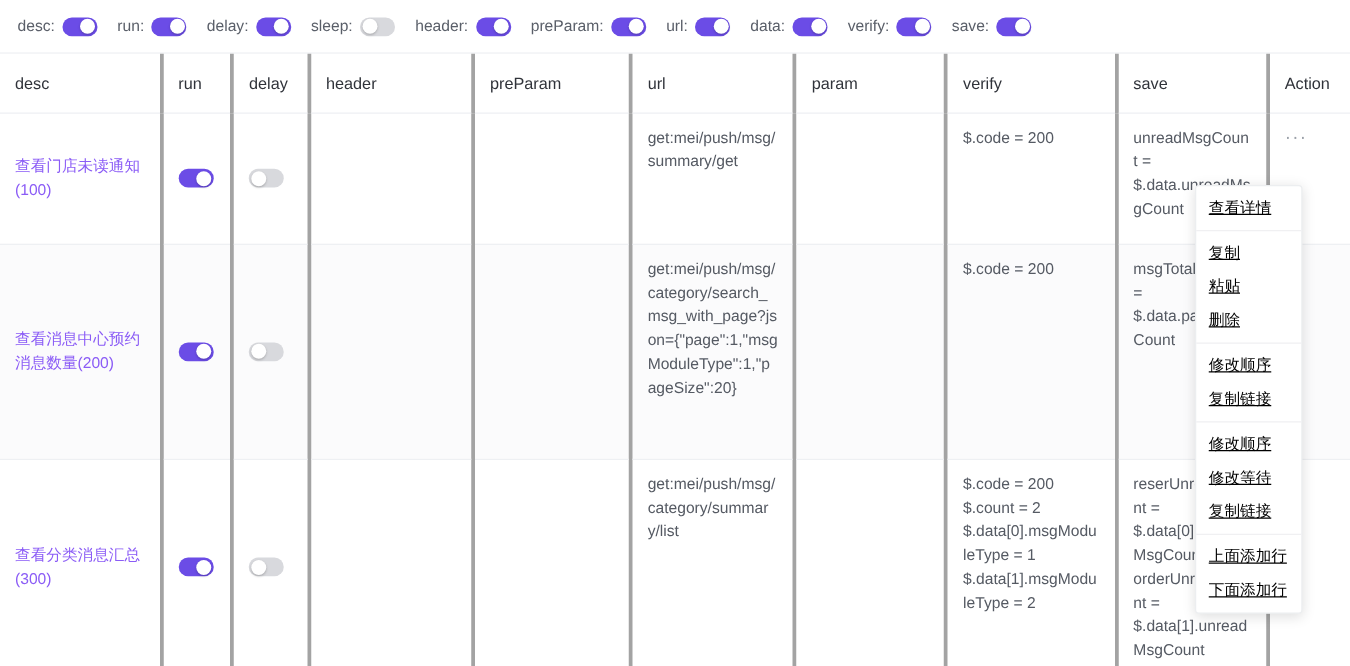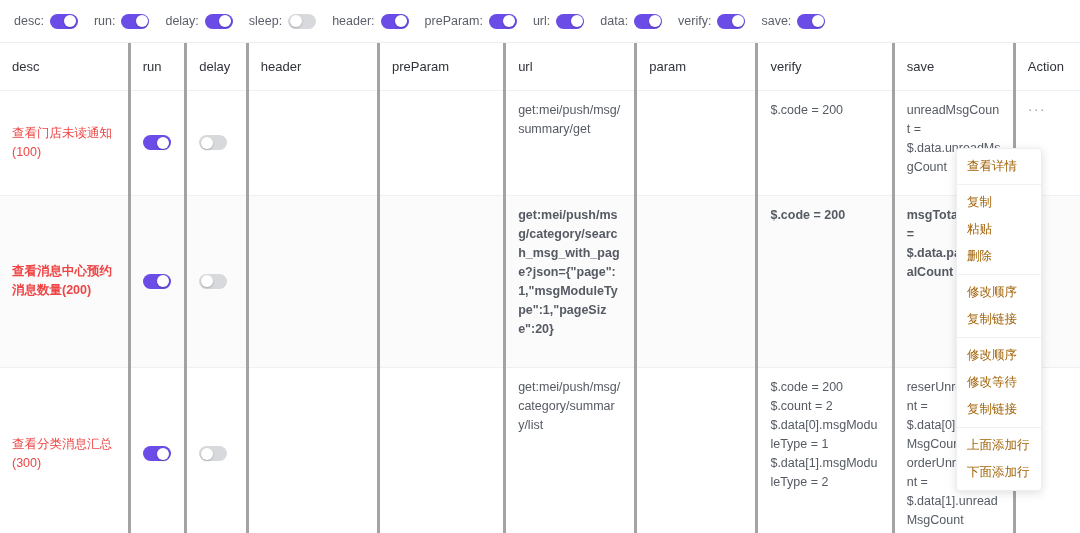--- a/index.html
+++ b/index.html
@@ -90,27 +90,27 @@
     padding-top: 0;
     padding-bottom: 0;
   }
   tbody td { color: #555a63; }
   tbody tr.alt td { background: #fbfbfc; }
 
   td.desc-cell {
     color: #6b8fd6;
     vertical-align: middle;
   }
-  .desc-text { color: #ef4444; text-align: right; }
+  .desc-text { color: #8b5cf6; text-align: right; }
 
   td.sw-cell { vertical-align: middle; }
 
   
   tr.r1 td { height: 105px; }
-  tr.r2 td { height: 172px; font-weight: bold; }
+  tr.r2 td { height: 172px; }
   tr.r3 td { height: 167px; }
 
   .cell-lines > div { white-space: pre-wrap; }
 
   
   .ellipsis-btn {
     color: #9aa0a8;
     font-size: 15px;
     letter-spacing: 1px;
     line-height: 10px;
@@ -126,24 +126,25 @@
     width: 84px;
     background: #ffffff;
     border: 1px solid #eceef0;
     box-shadow: 0 2px 10px rgba(0,0,0,.13);
     border-radius: 3px;
     padding: 4px 0;
     z-index: 50;
   }
   .menu-item {
     font-size: 12.5px;
-    color: #a16207;
+    color: #000000;
     padding: 5px 10px;
     white-space: nowrap;
     cursor: pointer;
+    text-decoration: underline;
   }
   .menu-sep {
     height: 1px;
     background: #f0f0f2;
     margin: 4px 0;
   }
 </style>
 </head>
 <body>
 

